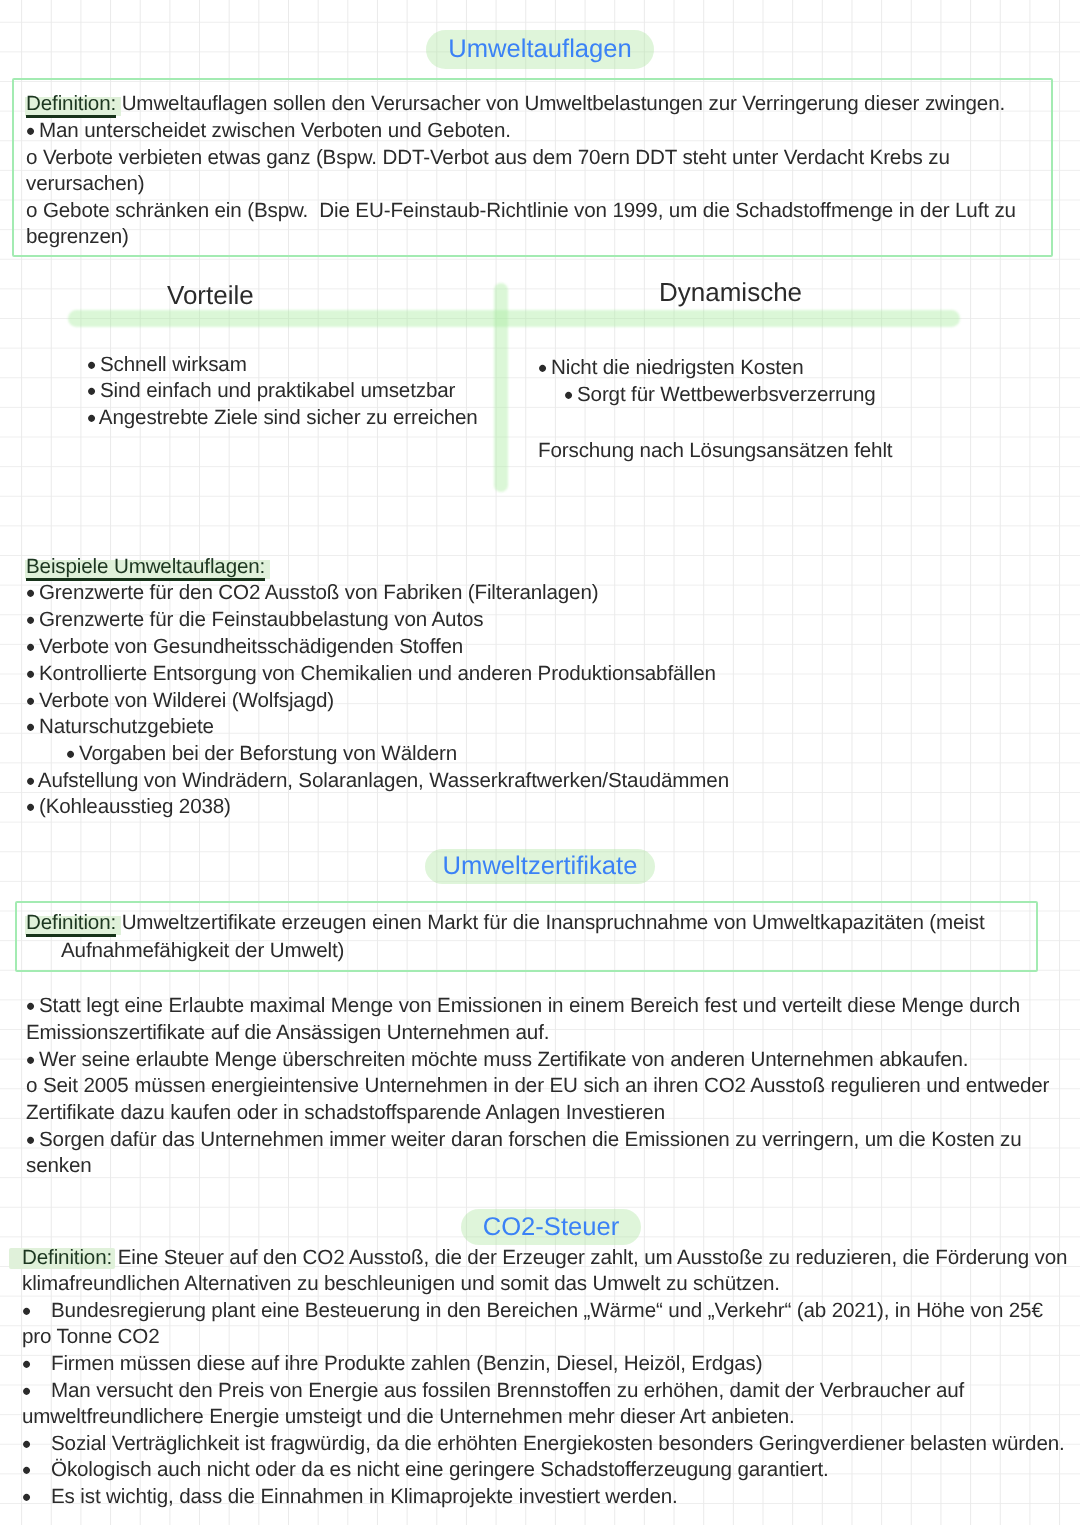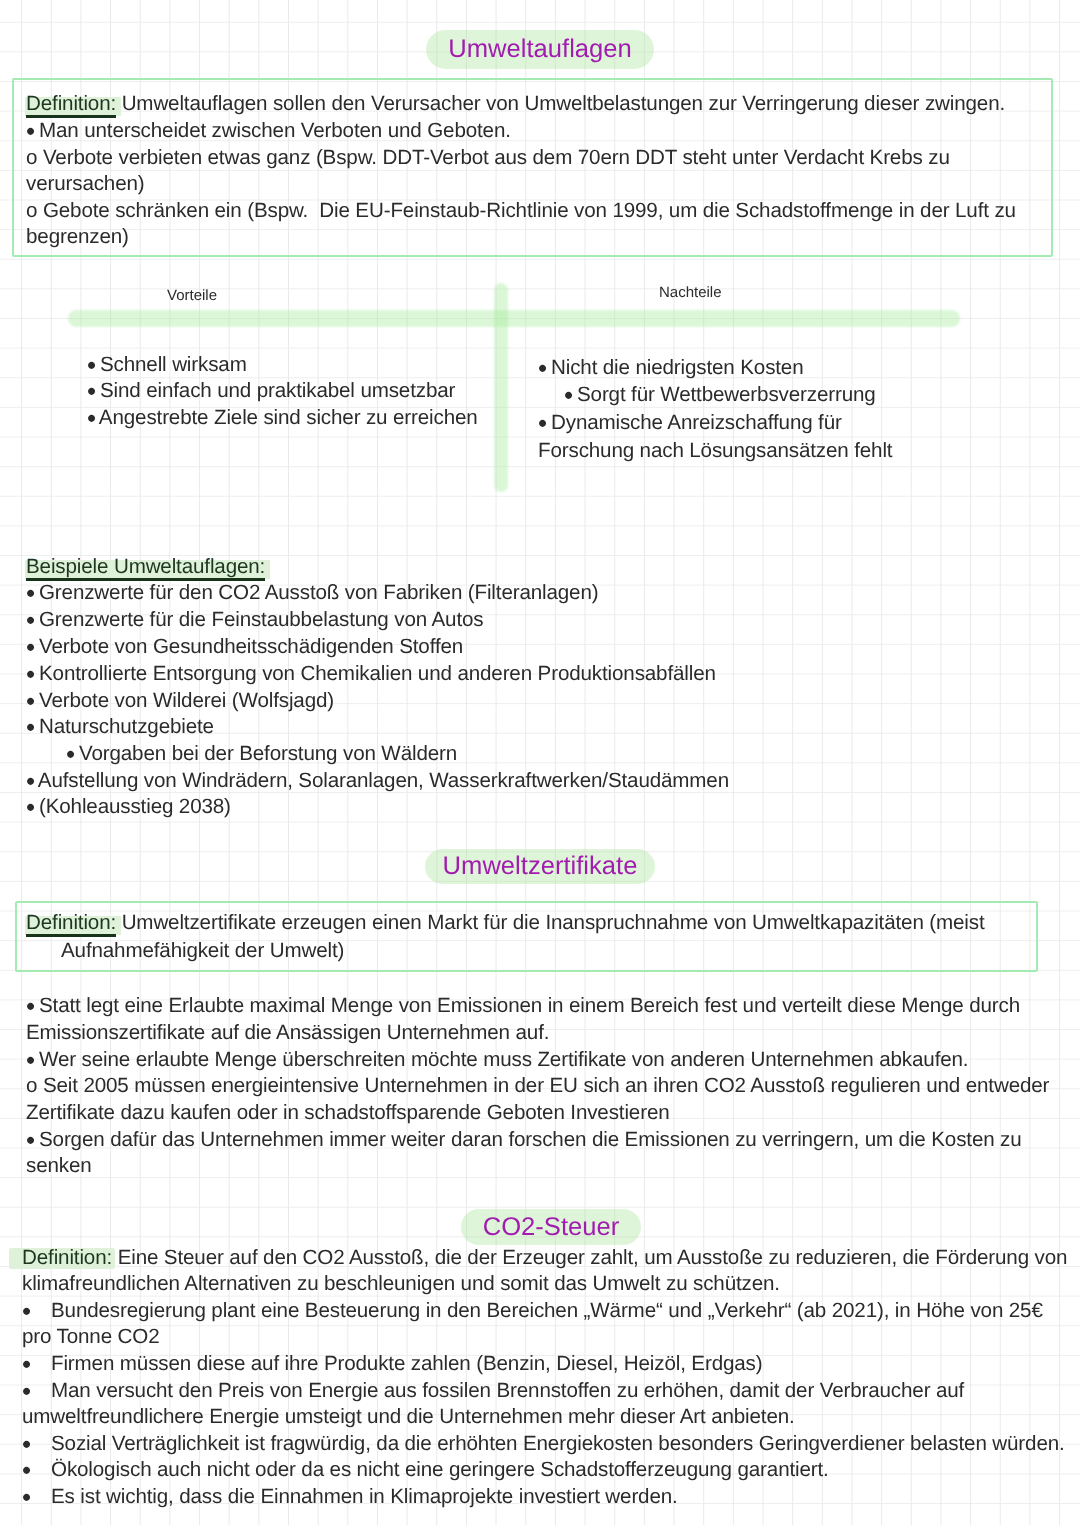--- a/index.html
+++ b/index.html
@@ -14,27 +14,27 @@
     background-position:21.1px 21.75px;
     font-family:"Liberation Sans", sans-serif;
     color:#2b2b2b;
     -webkit-font-smoothing:antialiased;text-rendering:geometricPrecision;
   }
   .page{position:relative;width:1080px;height:1525px;transform:translateZ(0);}
 
   .hdr{position:absolute;left:0;width:1080px;text-align:center;}
   .hdr b{
     display:inline-block;font-weight:400;font-size:25.6px;line-height:39px;
-    color:#a21caf;background:rgba(170,230,158,0.38);border-radius:20px;padding:0 22px;
+    color:#3b82f6;background:rgba(170,230,158,0.38);border-radius:20px;padding:0 22px;
   }
 
   .box{position:absolute;border:2px solid #a3ebb2;background:transparent;box-sizing:border-box;border-radius:2px;filter:blur(0.7px);}
 
   .ln{position:absolute;font-size:20.6px;line-height:23px;height:23px;white-space:pre;color:#2b2b2b;letter-spacing:-0.14px;}
-  .hsm{font-size:15px;letter-spacing:0px;}
+  .hsm{font-size:26px;letter-spacing:0px;}
 
   .bl{font-size:26px;line-height:0;position:relative;top:3px;letter-spacing:-1.7px;}
   .hl{position:relative;color:#1c3620;}
   .hl::before{content:"";position:absolute;left:-13px;right:-3px;top:1.5px;bottom:0px;background:#e0f1da;z-index:-1;border-radius:2px;}
   .hlu{position:relative;color:#1c3620;}
   .hlu::before{content:"";position:absolute;left:-1px;right:-5px;top:4.5px;bottom:-0.5px;background:#e0f1da;z-index:-1;}
   .hlu::after{content:"";position:absolute;left:0;right:0;bottom:-3px;height:2.6px;background:#17331a;}
 
   .hdr.h2 b{line-height:35px;border-radius:18px;padding:0 18px;}
   .hdr.h3 b{line-height:36px;border-radius:18px;padding:0 22px;}
@@ -51,32 +51,31 @@
   <div class="box" style="left:12px;top:78px;width:1041px;height:179px;"></div>
 
   <div class="ln" style="left:26px;top:92px;"><span class="hlu">Definition:</span><span> Umweltauflagen sollen den Verursacher von Umweltbelastungen zur Verringerung dieser zwingen.</span></div>
   <div class="ln" style="left:26px;top:119px;"><span class="bl">•</span> Man unterscheidet zwischen Verboten und Geboten.</div>
   <div class="ln" style="left:26px;top:146px;">o Verbote verbieten etwas ganz (Bspw. DDT-Verbot aus dem 70ern DDT steht unter Verdacht Krebs zu</div>
   <div class="ln" style="left:26px;top:172px;">verursachen)</div>
   <div class="ln" style="left:26px;top:199px;">o Gebote schränken ein (Bspw.  Die EU-Feinstaub-Richtlinie von 1999, um die Schadstoffmenge in der Luft zu</div>
   <div class="ln" style="left:26px;top:225px;">begrenzen)</div>
 
   <div class="ln hsm" style="left:167px;top:284px;">Vorteile</div>
-  <div class="ln hsm" style="left:659px;top:281px;">Nachteile</div>
+  <div class="ln hsm" style="left:659px;top:281px;">Dynamische</div>
 
   <div class="gl-h" style="left:68px;top:310px;width:892px;height:17px;"></div>
   <div class="gl-v" style="left:494px;top:283px;width:14px;height:209px;"></div>
 
   <div class="ln" style="left:87px;top:353px;"><span class="bl">•</span> Schnell wirksam</div>
   <div class="ln" style="left:87px;top:379px;"><span class="bl">•</span> Sind einfach und praktikabel umsetzbar</div>
   <div class="ln" style="left:87px;top:406px;"><span class="bl">•</span> Angestrebte Ziele sind sicher zu erreichen</div>
 
   <div class="ln" style="left:538px;top:356px;"><span class="bl">•</span> Nicht die niedrigsten Kosten</div>
   <div class="ln" style="left:564px;top:383px;"><span class="bl">•</span> Sorgt für Wettbewerbsverzerrung</div>
-  <div class="ln" style="left:538px;top:411px;"><span class="bl">•</span> Dynamische Anreizschaffung für</div>
   <div class="ln" style="left:538px;top:439px;">Forschung nach Lösungsansätzen fehlt</div>
 
   <div class="ln" style="left:26px;top:555px;"><span class="hlu">Beispiele Umweltauflagen:</span></div>
   <div class="ln" style="left:26px;top:581px;"><span class="bl">•</span> Grenzwerte für den CO2 Ausstoß von Fabriken (Filteranlagen)</div>
   <div class="ln" style="left:26px;top:608px;"><span class="bl">•</span> Grenzwerte für die Feinstaubbelastung von Autos</div>
   <div class="ln" style="left:26px;top:635px;"><span class="bl">•</span> Verbote von Gesundheitsschädigenden Stoffen</div>
   <div class="ln" style="left:26px;top:662px;"><span class="bl">•</span> Kontrollierte Entsorgung von Chemikalien und anderen Produktionsabfällen</div>
   <div class="ln" style="left:26px;top:689px;"><span class="bl">•</span> Verbote von Wilderei (Wolfsjagd)</div>
   <div class="ln" style="left:26px;top:715px;"><span class="bl">•</span> Naturschutzgebiete</div>
   <div class="ln" style="left:26px;top:742px;margin-left:40px;"><span class="bl">•</span> Vorgaben bei der Beforstung von Wäldern</div>
@@ -87,21 +86,21 @@
 
   <div class="box" style="left:15px;top:901px;width:1023px;height:71px;"></div>
 
   <div class="ln" style="left:26px;top:911px;"><span class="hlu">Definition:</span><span> Umweltzertifikate erzeugen einen Markt für die Inanspruchnahme von Umweltkapazitäten (meist</span></div>
   <div class="ln" style="left:61px;top:939px;">Aufnahmefähigkeit der Umwelt)</div>
 
   <div class="ln" style="left:26px;top:994px;"><span class="bl">•</span> Statt legt eine Erlaubte maximal Menge von Emissionen in einem Bereich fest und verteilt diese Menge durch</div>
   <div class="ln" style="left:26px;top:1021px;">Emissionszertifikate auf die Ansässigen Unternehmen auf.</div>
   <div class="ln" style="left:26px;top:1048px;"><span class="bl">•</span> Wer seine erlaubte Menge überschreiten möchte muss Zertifikate von anderen Unternehmen abkaufen.</div>
   <div class="ln" style="left:26px;top:1074px;">o Seit 2005 müssen energieintensive Unternehmen in der EU sich an ihren CO2 Ausstoß regulieren und entweder</div>
-  <div class="ln" style="left:26px;top:1101px;">Zertifikate dazu kaufen oder in schadstoffsparende Geboten Investieren</div>
+  <div class="ln" style="left:26px;top:1101px;">Zertifikate dazu kaufen oder in schadstoffsparende Anlagen Investieren</div>
   <div class="ln" style="left:26px;top:1128px;"><span class="bl">•</span> Sorgen dafür das Unternehmen immer weiter daran forschen die Emissionen zu verringern, um die Kosten zu</div>
   <div class="ln" style="left:26px;top:1154px;">senken</div>
 
   <div class="hdr h3" style="top:1209px;"><b style="position:relative;left:11px;">CO2-Steuer</b></div>
 
   <div class="ln" style="left:22px;top:1246px;"><span class="hl">Definition:</span><span> Eine Steuer auf den CO2 Ausstoß, die der Erzeuger zahlt, um Ausstoße zu reduzieren, die Förderung von</span></div>
   <div class="ln" style="left:22px;top:1272px;">klimafreundlichen Alternativen zu beschleunigen und somit das Umwelt zu schützen.</div>
 
   <div class="ln" style="left:22px;top:1299px;"><span class="bl">•</span></div>
   <div class="ln" style="left:51px;top:1299px;">Bundesregierung plant eine Besteuerung in den Bereichen „Wärme“ und „Verkehr“ (ab 2021), in Höhe von 25€</div>

